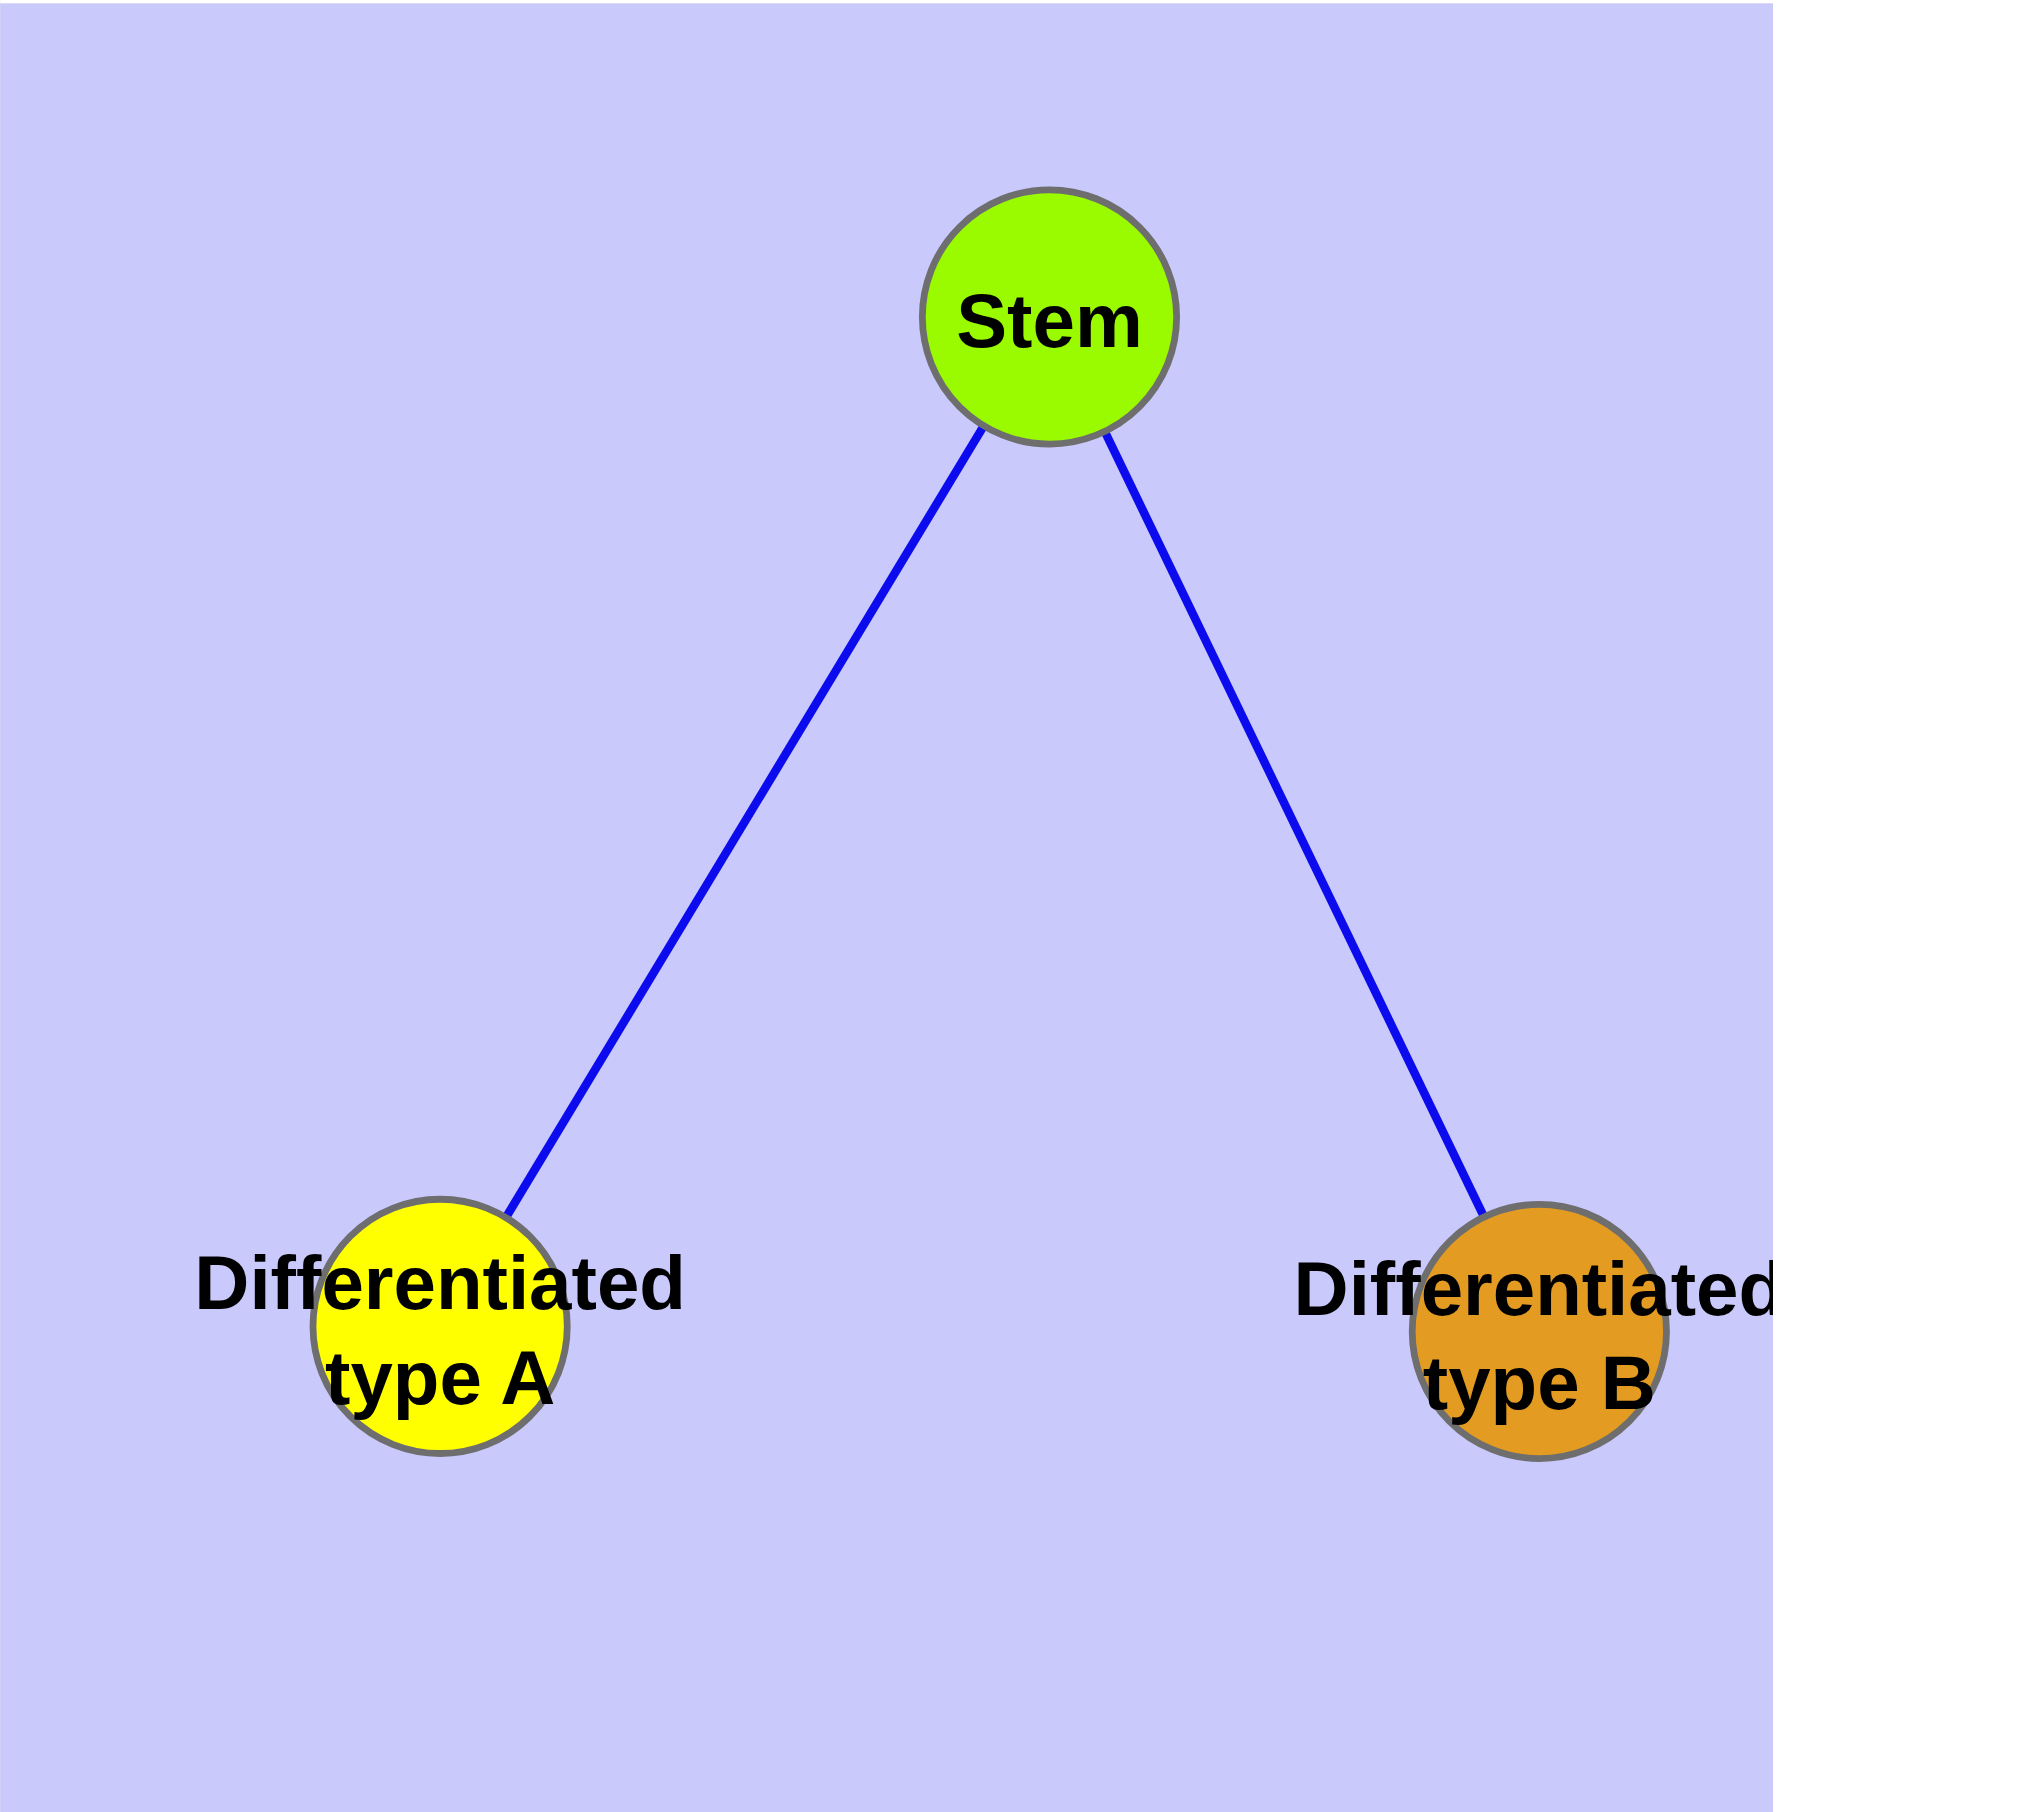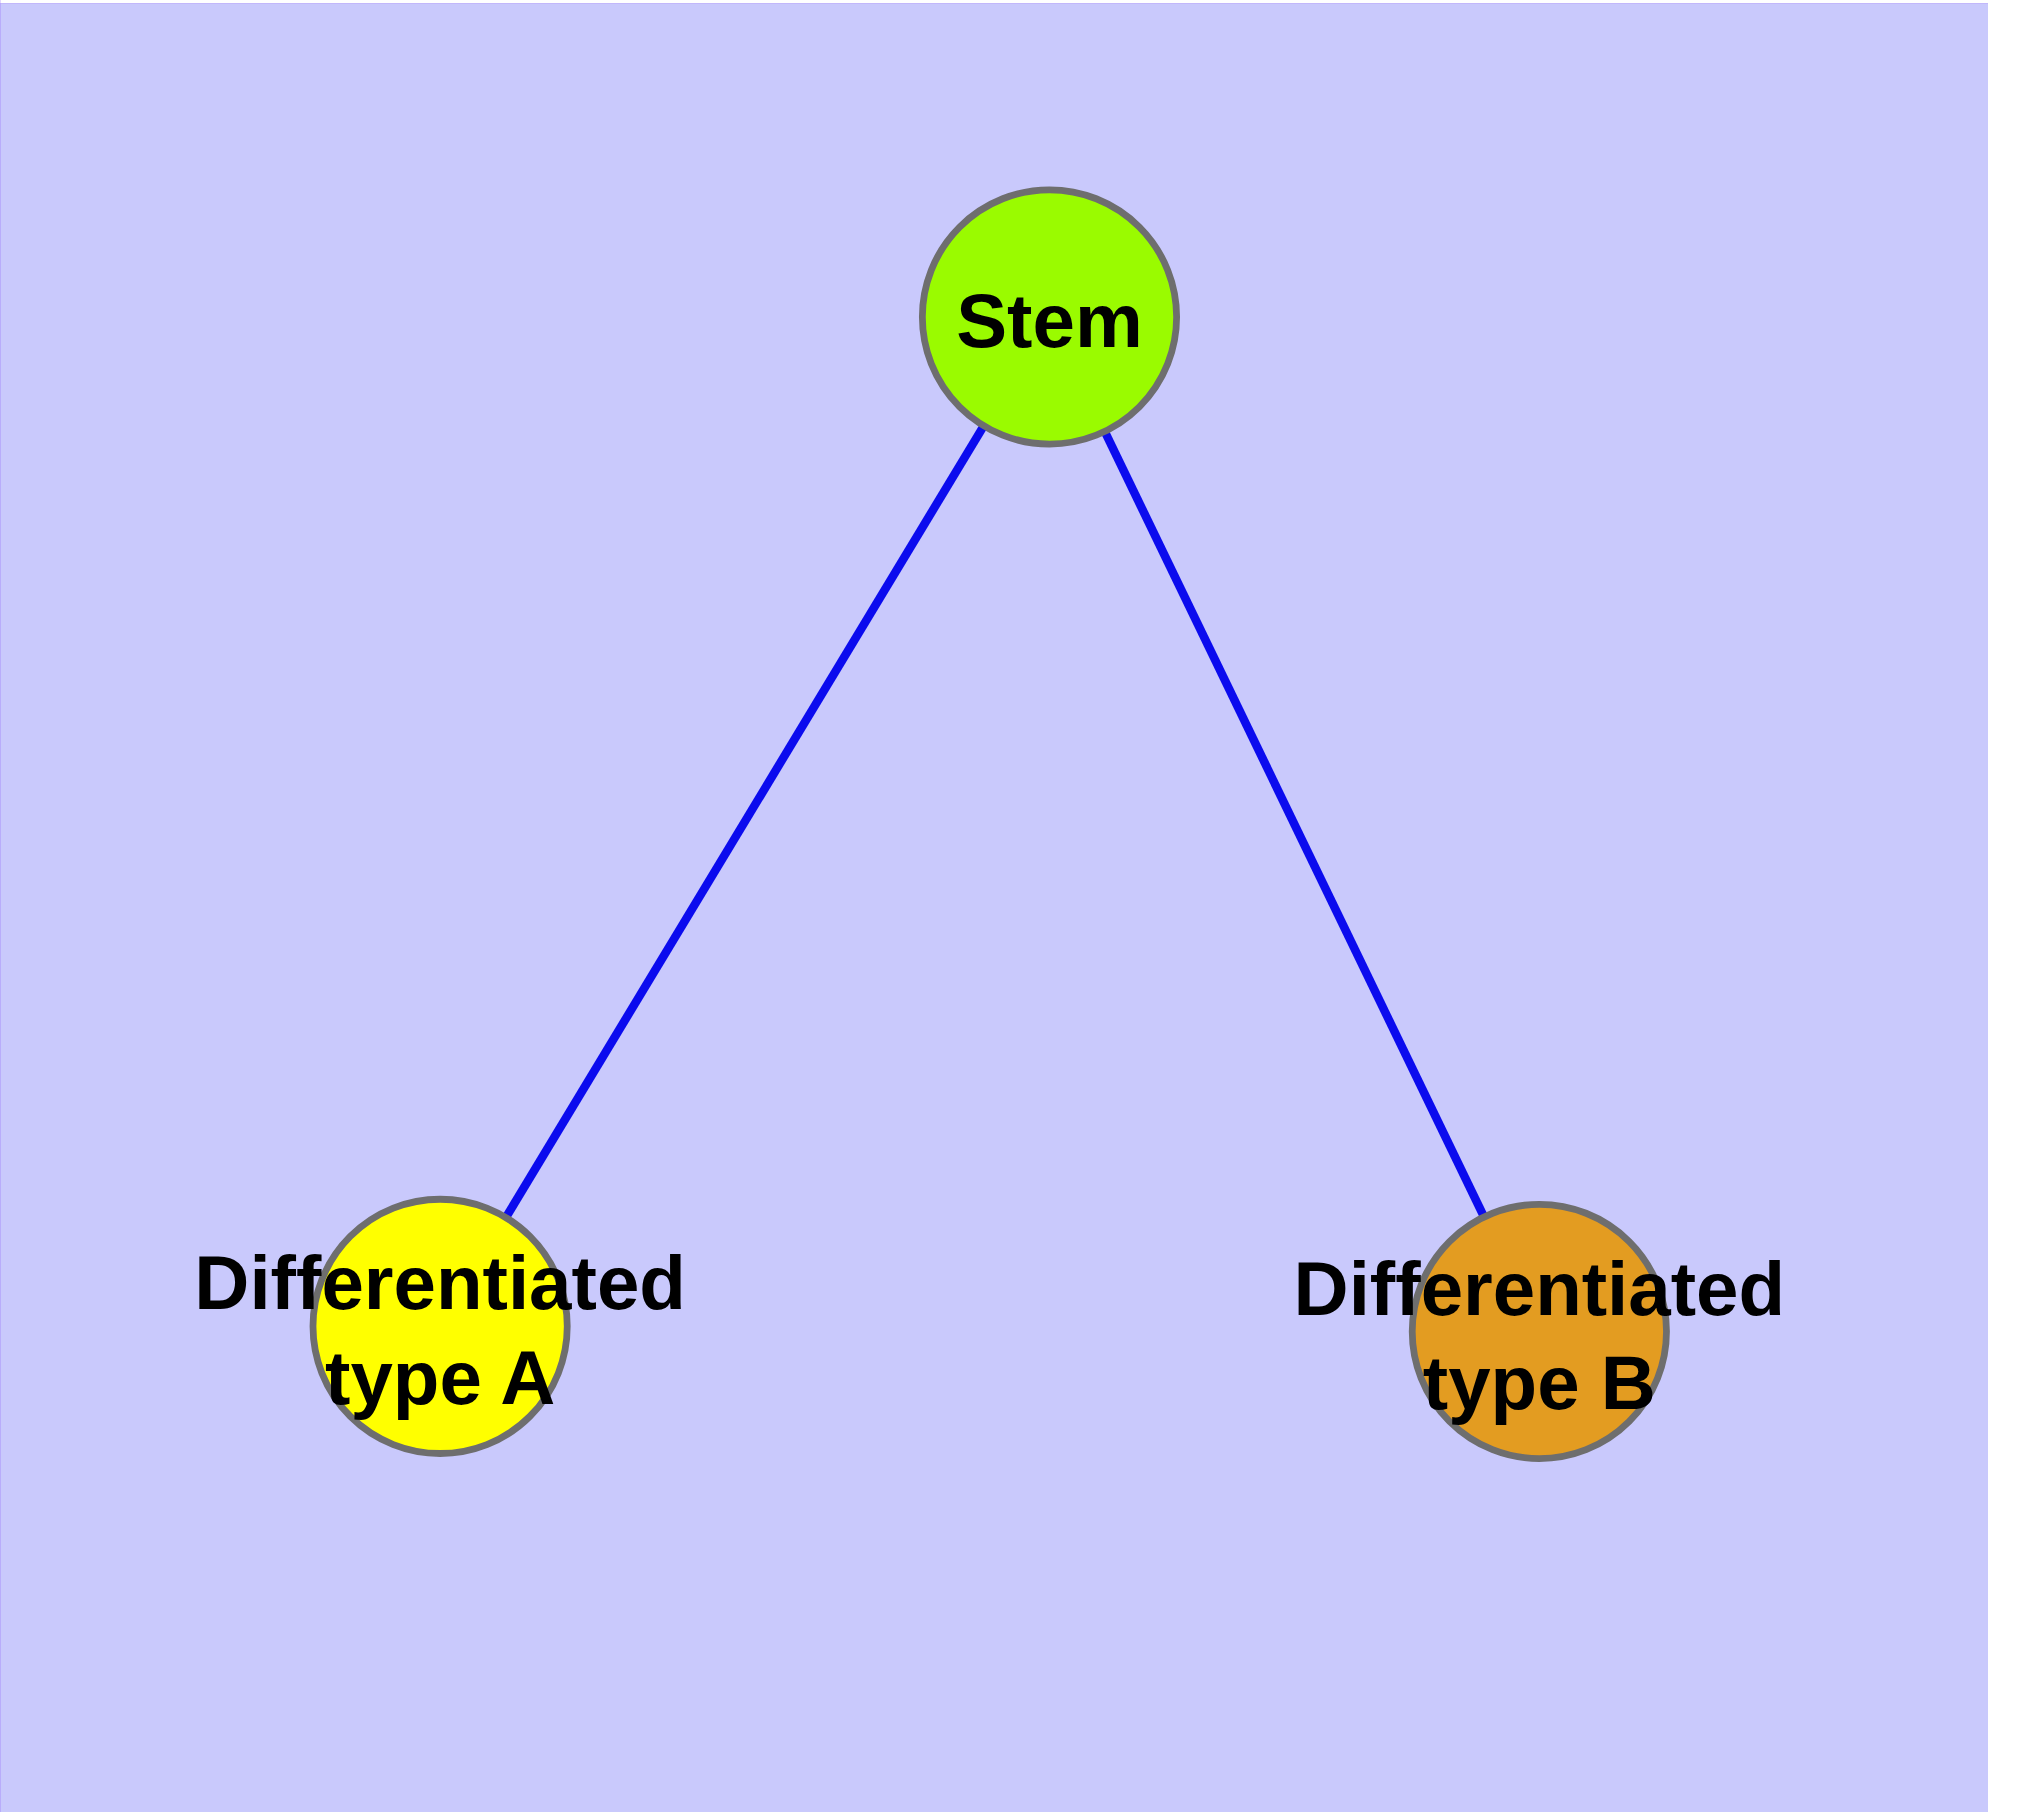--- a/index.html
+++ b/index.html
@@ -3,23 +3,23 @@
 <meta charset="utf-8">
 <style>
   html, body {
     margin: 0;
     padding: 0;
     background: #ffffff;
     font-family: "Liberation Sans", sans-serif;
   }
   #stage {
     position: relative;
-    width: 1988px;
+    width: 1773px;
     height: 1812px;
-    background: #8b5cf6;
+    background: #e5e5e5;
     overflow: hidden;
   }
   #graph-svg {
     position: absolute;
     top: 0;
     left: 0;
     display: block;
   }
   #graph-svg text {
     font-family: "Liberation Sans", sans-serif;

